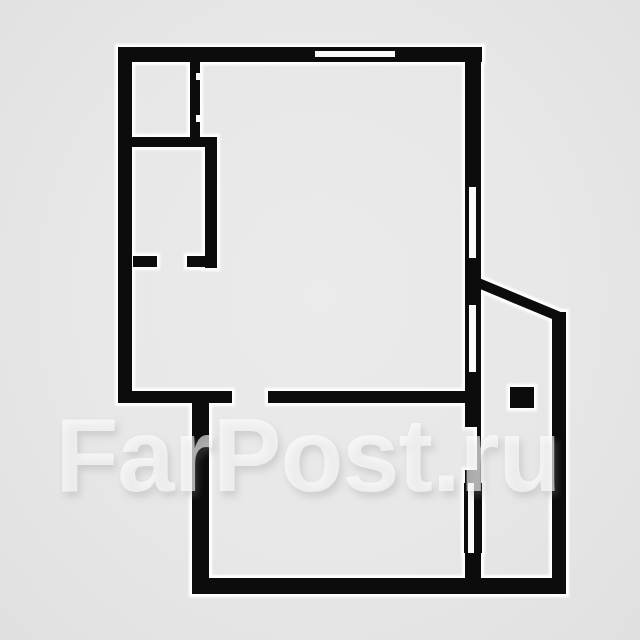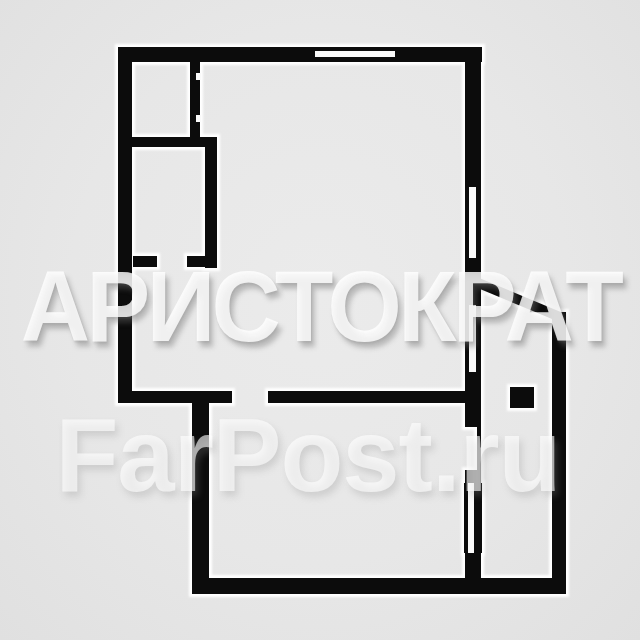--- a/index.html
+++ b/index.html
@@ -101,21 +101,18 @@
     <g id="opening-layer">
         <rect x="315" y="51" width="80" height="6" fill="#fafafa"></rect>
         <rect x="469" y="187" width="7" height="71" fill="#fafafa"></rect>
         <rect x="469" y="305" width="7" height="67" fill="#fafafa"></rect>
         <rect x="468" y="483" width="6" height="70" fill="#fafafa"></rect>
         <rect x="196" y="73" width="5" height="7" fill="#fafafa"></rect>
         <rect x="196" y="115" width="5" height="7" fill="#fafafa"></rect>
       </g>
   </svg>
 
-  <div class="watermark wm-primary">
-    <span>АРИСТОКРАТ</span>
-  </div>
 
   <div class="watermark wm-secondary">
     <span>FarPost.ru</span>
   </div>
 
 </div>
 
 </body></html>

